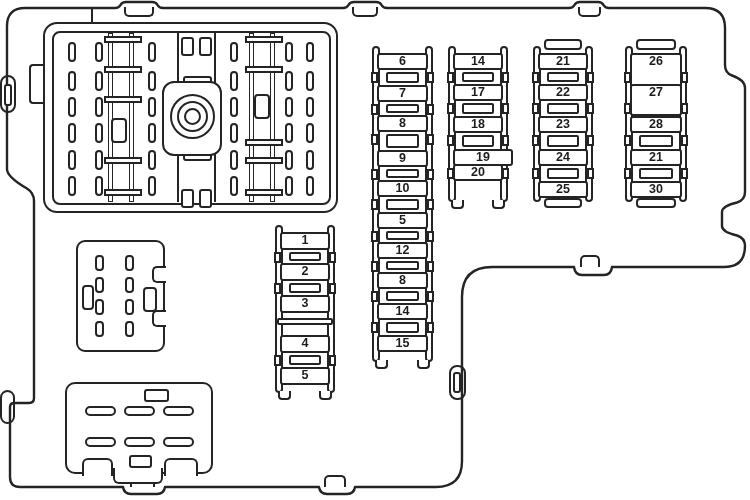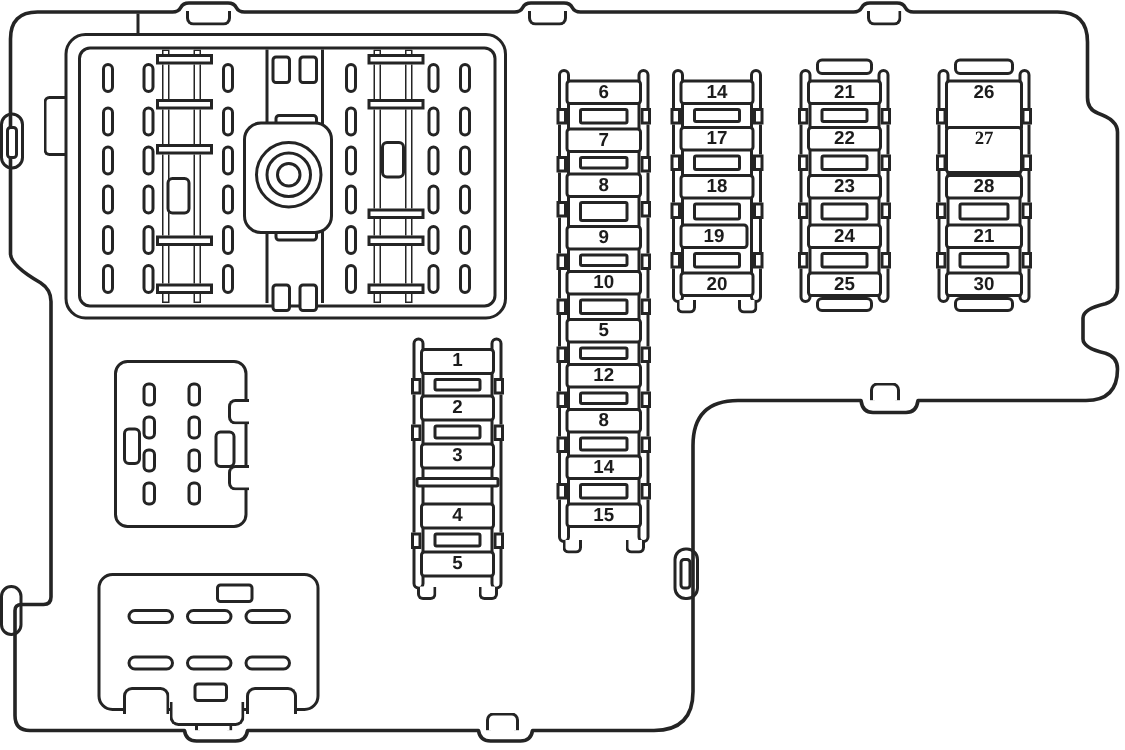--- a/index.html
+++ b/index.html
@@ -169,25 +169,25 @@
       <div class="notch" style="left: -1px; top: 26px;"></div>
       <div class="notch" style="right: -1px; top: 26px;"></div>
       <div class="fuse" style="left: 5px; width: 50px; top: 38px; height: 17px;">17</div>
       <div class="spacer" style="left: 14px; width: 32px; top: 57px; height: 11px;"></div>
       <div class="notch" style="left: -1px; top: 57px;"></div>
       <div class="notch" style="right: -1px; top: 57px;"></div>
       <div class="fuse" style="left: 5px; width: 50px; top: 70px; height: 17px;">18</div>
       <div class="spacer" style="left: 14px; width: 32px; top: 89px; height: 12px;"></div>
       <div class="notch" style="left: -1px; top: 89px;"></div>
       <div class="notch" style="right: -1px; top: 89px;"></div>
-      <div class="fuse" style="left: 5px; width: 46px; top: 103px; height: 17px;">19</div>
+      <div class="fuse" style="left: 5px; width: 60px; top: 103px; height: 17px;">19</div>
       <div class="spacer" style="left: 14px; width: 32px; top: 122px; height: 11px;"></div>
       <div class="notch" style="left: -1px; top: 122px;"></div>
       <div class="notch" style="right: -1px; top: 122px;"></div>
-      <div class="fuse" style="left: 5px; width: 50px; top: 135px; height: 17px;">20</div>
+      <div class="fuse" style="left: 5px; width: 50px; top: 118px; height: 17px;">20</div>
     </div>
     <div class="fusecol" style="left: 533px; top: 46px; width: 60px; height: 156px;">
       <div class="ccap" style="left: 11px; top: -7px; width: 38px; height: 11px;"></div>
       <div class="ccap" style="left: 11px; top: 152px; width: 38px; height: 10px;"></div>
       <div class="rail" style="left: 0px;"></div>
       <div class="rail" style="right: 0px;"></div>
       <div class="fuse" style="left: 5px; width: 50px; top: 7px; height: 17px;">21</div>
       <div class="spacer" style="left: 14px; width: 32px; top: 26px; height: 10px;"></div>
       <div class="notch" style="left: -1px; top: 26px;"></div>
       <div class="notch" style="right: -1px; top: 26px;"></div>
@@ -207,21 +207,21 @@
     </div>
     <div class="fusecol" style="left: 625px; top: 46px; width: 62px; height: 156px;">
       <div class="ccap" style="left: 11px; top: -7px; width: 40px; height: 11px;"></div>
       <div class="ccap" style="left: 11px; top: 152px; width: 40px; height: 10px;"></div>
       <div class="rail" style="left: 0px;"></div>
       <div class="rail" style="right: 0px;"></div>
       <div class="fuse" style="left: 5px; width: 52px; top: 7px; height: 35px;">26</div>
       <div class="spacer" style="left: 14px; width: 34px; top: 26px; height: 10px;"></div>
       <div class="notch" style="left: -1px; top: 26px;"></div>
       <div class="notch" style="right: -1px; top: 26px;"></div>
-      <div class="fuse" style="left: 5px; width: 52px; top: 38px; height: 32px; font-family: Liberation Serif, serif;">27</div>
+      <div class="fuse" style="left: 5px; width: 52px; top: 38px; height: 32px;">27</div>
       <div class="spacer" style="left: 14px; width: 34px; top: 57px; height: 11px;"></div>
       <div class="notch" style="left: -1px; top: 57px;"></div>
       <div class="notch" style="right: -1px; top: 57px;"></div>
       <div class="fuse" style="left: 5px; width: 52px; top: 70px; height: 17px;">28</div>
       <div class="spacer" style="left: 14px; width: 34px; top: 89px; height: 12px;"></div>
       <div class="notch" style="left: -1px; top: 89px;"></div>
       <div class="notch" style="right: -1px; top: 89px;"></div>
       <div class="fuse" style="left: 5px; width: 52px; top: 103px; height: 17px;">21</div>
       <div class="spacer" style="left: 14px; width: 34px; top: 122px; height: 11px;"></div>
       <div class="notch" style="left: -1px; top: 122px;"></div>

